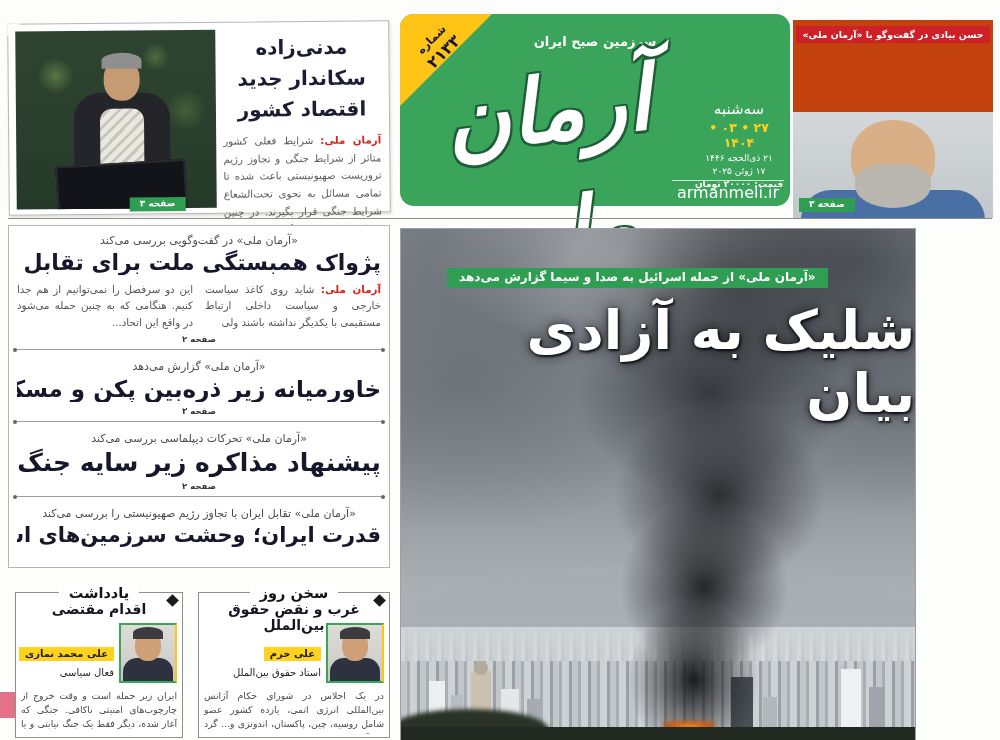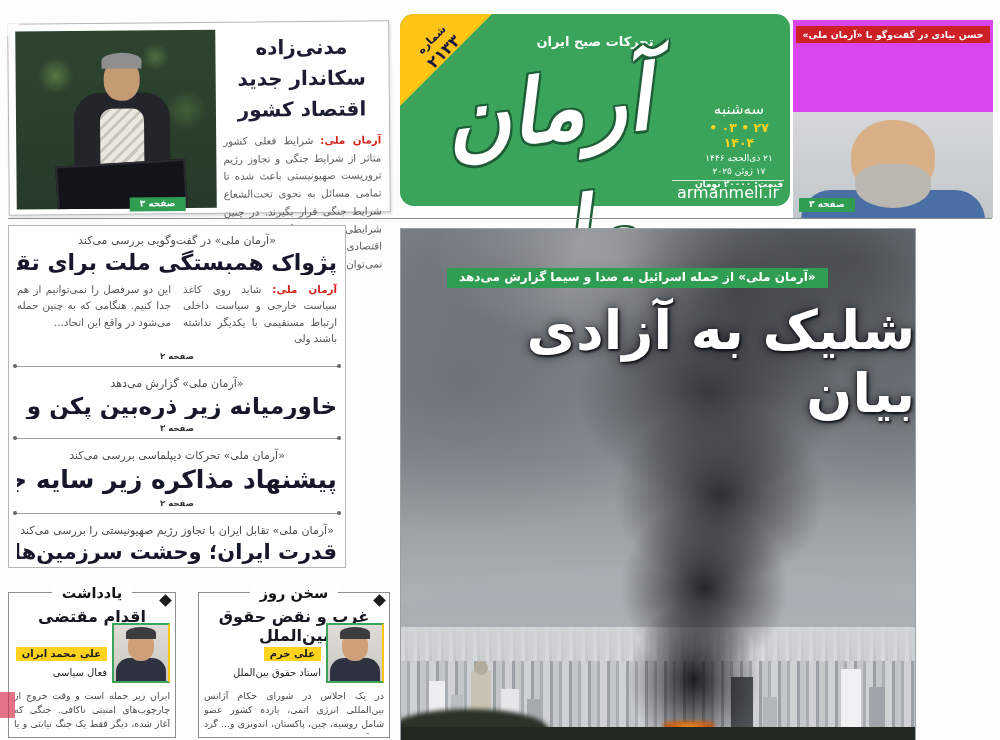--- a/index.html
+++ b/index.html
@@ -58,67 +58,67 @@
   .mast-dates { position:absolute; right:4px; top:86px; width:94px; text-align:center; color:#fff; }
   .mast-weekday { font-size:15px; font-weight:normal; }
   .mast-datefa { font-size:12.5px; font-weight:bold; color:#ffd21e; margin-top:2px; }
   .mast-small { font-size:9px; margin-top:3px; }
   .mast-price { font-size:9px; font-weight:bold; margin-top:3px; }
   .mast-site { position:absolute; right:6px; bottom:4px; width:112px; text-align:center;
     border-top:1.5px solid rgba(255,255,255,.75); padding-top:2px;
     color:#fff; font-size:16px; direction:ltr; }
 
   
-  .interview { position:absolute; left:793px; top:20px; width:200px; height:198px; background:#d946ef;text-decoration:underline; }
+  .interview { position:absolute; left:793px; top:20px; width:200px; height:198px; background:#c2410c;text-decoration:underline; }
   .intv-kicker { position:absolute; top:6px; left:3px; right:3px; height:17px; background:#cd2027;
     color:#fff; font-size:9.3px; font-weight:bold; line-height:17px; text-align:center;
     white-space:nowrap; overflow:hidden; }
   .intv-headline { position:absolute; top:28px; left:2px; right:2px; font-size:15.5px; font-weight:bold;
     color:#1c1d33; text-align:center; line-height:1.6; }
   .intv-photo { position:absolute; left:0; right:0; top:92px; bottom:0; overflow:hidden;
     background:linear-gradient(180deg,#d4d8da,#c2c7cb); }
   .intv-head { position:absolute; left:58px; top:8px; width:84px; height:74px;
     background:#d9af88; border-radius:48% 48% 42% 42%; }
   .intv-beard { position:absolute; left:62px; top:52px; width:76px; height:44px;
     background:#b9b7b0; border-radius:40% 40% 50% 50%; }
   .intv-suit { position:absolute; left:8px; top:78px; width:184px; height:30px;
     background:#4a6fa5; border-radius:40px 40px 0 0; }
   .intv-badge { left:6px; bottom:6px; }
 
   
   .top-rule { position:absolute; left:8px; right:8px; top:218px; border-top:1.5px solid #8a8f8c; }
 
   
-  .leftcol { position:absolute; left:8px; top:225px; width:338px; height:343px;
+  .leftcol { position:absolute; left:8px; top:225px; width:382px; height:343px;
     background:#fff; border:1px solid #b5b5b5; }
   .blk { position:relative; text-align:center; padding:5px 8px 3px; }
   .kicker { font-size:11px; color:#4a4a4a; margin:3px 0 3px; }
   .hl { font-weight:bold; color:#16172b; white-space:nowrap; overflow:hidden; }
   .hl-1 { font-size:22px; letter-spacing:-0.5px; }
   .hl-2 { font-size:23px; }
   .hl-3 { font-size:25px; }
   .hl-4 { font-size:21px; }
   .pref { font-size:8.5px; color:#333; font-weight:bold; margin-top:4px; }
   .cols { display:flex; gap:12px; margin-top:6px; font-size:10.3px; color:#555;
     text-align:justify; line-height:1.6; }
   .cols > div { flex:1; }
   .sep { position:relative; margin:2px 6px; border-top:1px solid #9aa0a6; }
   .sep::before, .sep::after { content:""; position:absolute; top:-2.5px; width:4px; height:4px;
     background:#666; border-radius:50%; }
   .sep::before { right:-2px; } .sep::after { left:-2px; }
 
   
   .opbox { position:absolute; top:592px; height:146px; background:#fff; border:1px solid #8f8f8f; }
-  .opbox-0 { left:8px; width:168px; }
+  .opbox-0 { left:15px; width:168px; }
   .opbox-1 { left:198px; width:192px; }
   .ophead { position:absolute; top:-10px; left:0; right:0; text-align:center; }
   .optitle { background:#fff; padding:0 10px; font-size:14.5px; font-weight:bold; color:#141414; }
   .opdiamond { position:absolute; right:5px; top:3px; width:9px; height:9px; background:#1b1b1b;
     transform:rotate(45deg); }
-  .ophl { margin-top:14px; text-align:center; font-size:16px; font-weight:bold; color:#15161f; }
+  .ophl { margin-top:8px; text-align:center; font-size:14px; font-weight:bold; color:#15161f; }
   .opphoto { position:absolute; right:5px; top:30px; width:58px; height:60px;
     border:2px solid #3aa45a; border-right-color:#ffc415; overflow:hidden;
     background:linear-gradient(180deg,#dddcd6,#c9c8c2); }
   .ophead-shape { position:absolute; left:14px; top:6px; width:26px; height:30px;
     background:#cfa077; border-radius:46%; }
   .ophair { position:absolute; left:12px; top:2px; width:30px; height:12px;
     background:#3c3c40; border-radius:50% 50% 0 0; }
   .opsuit { position:absolute; left:2px; top:33px; width:50px; height:25px;
     background:#2e3240; border-radius:14px 14px 0 0; }
   .optag { position:absolute; right:68px; top:54px; background:#ffd21e; color:#1d1d1d;
@@ -189,21 +189,21 @@
     <div class="page-badge lead-badge">صفحه ۳</div>
     <div class="lead-fold"></div>
   </div>
 
   <div class="masthead">
     <div class="mast-corner"></div>
     <div class="corner-text">
       <span class="lbl">شماره</span>
       <span class="num">۲۱۳۳</span>
     </div>
-    <div class="mast-tagline">تحرکات صبح ایران</div>
+    <div class="mast-tagline">سرزمین صبح ایران</div>
     <div class="mast-title">آرمان ملی</div>
     <div class="mast-dates">
       <div class="mast-weekday">سه‌شنبه</div>
       <div class="mast-datefa">۲۷ • ۰۳ • ۱۴۰۴</div>
       <div class="mast-small">۲۱ ذی‌الحجه ۱۴۴۶</div>
       <div class="mast-small">۱۷ ژوئن ۲۰۲۵</div>
       <div class="mast-price">قیمت: ۲۰۰۰۰ تومان</div>
     </div>
     <div class="mast-site">armanmeli.ir</div>
   </div>
@@ -253,21 +253,21 @@
     <div class="ophead">
       <span class="optitle">یادداشت</span>
     </div>
     <div class="opdiamond"></div>
     <div class="ophl">اقدام مقتضی</div>
     <div class="opphoto">
       <div class="opsuit"></div>
       <div class="ophead-shape"></div>
       <div class="ophair"></div>
     </div>
-    <div class="optag">علی محمد ایران</div>
+    <div class="optag">علی محمد نمازی</div>
     <div class="oprole">فعال سیاسی</div>
     <div class="opbody">ایران زیر حمله است و وقت خروج از چارچوب‌های امنیتی ناکافی. جنگی که آغاز شده، دیگر فقط یک جنگ نیابتی و یا موقت نیست. اسرائیل به‌طور سازمان‌یافته در حال نابود کردن زیرساخت‌های حیاتی ایران است: ...</div>
   </div>
 
   <div class="opbox opbox-1">
     <div class="ophead">
       <span class="optitle">سخن روز</span>
     </div>
     <div class="opdiamond"></div>
     <div class="ophl">غرب و نقض حقوق بین‌الملل</div>

